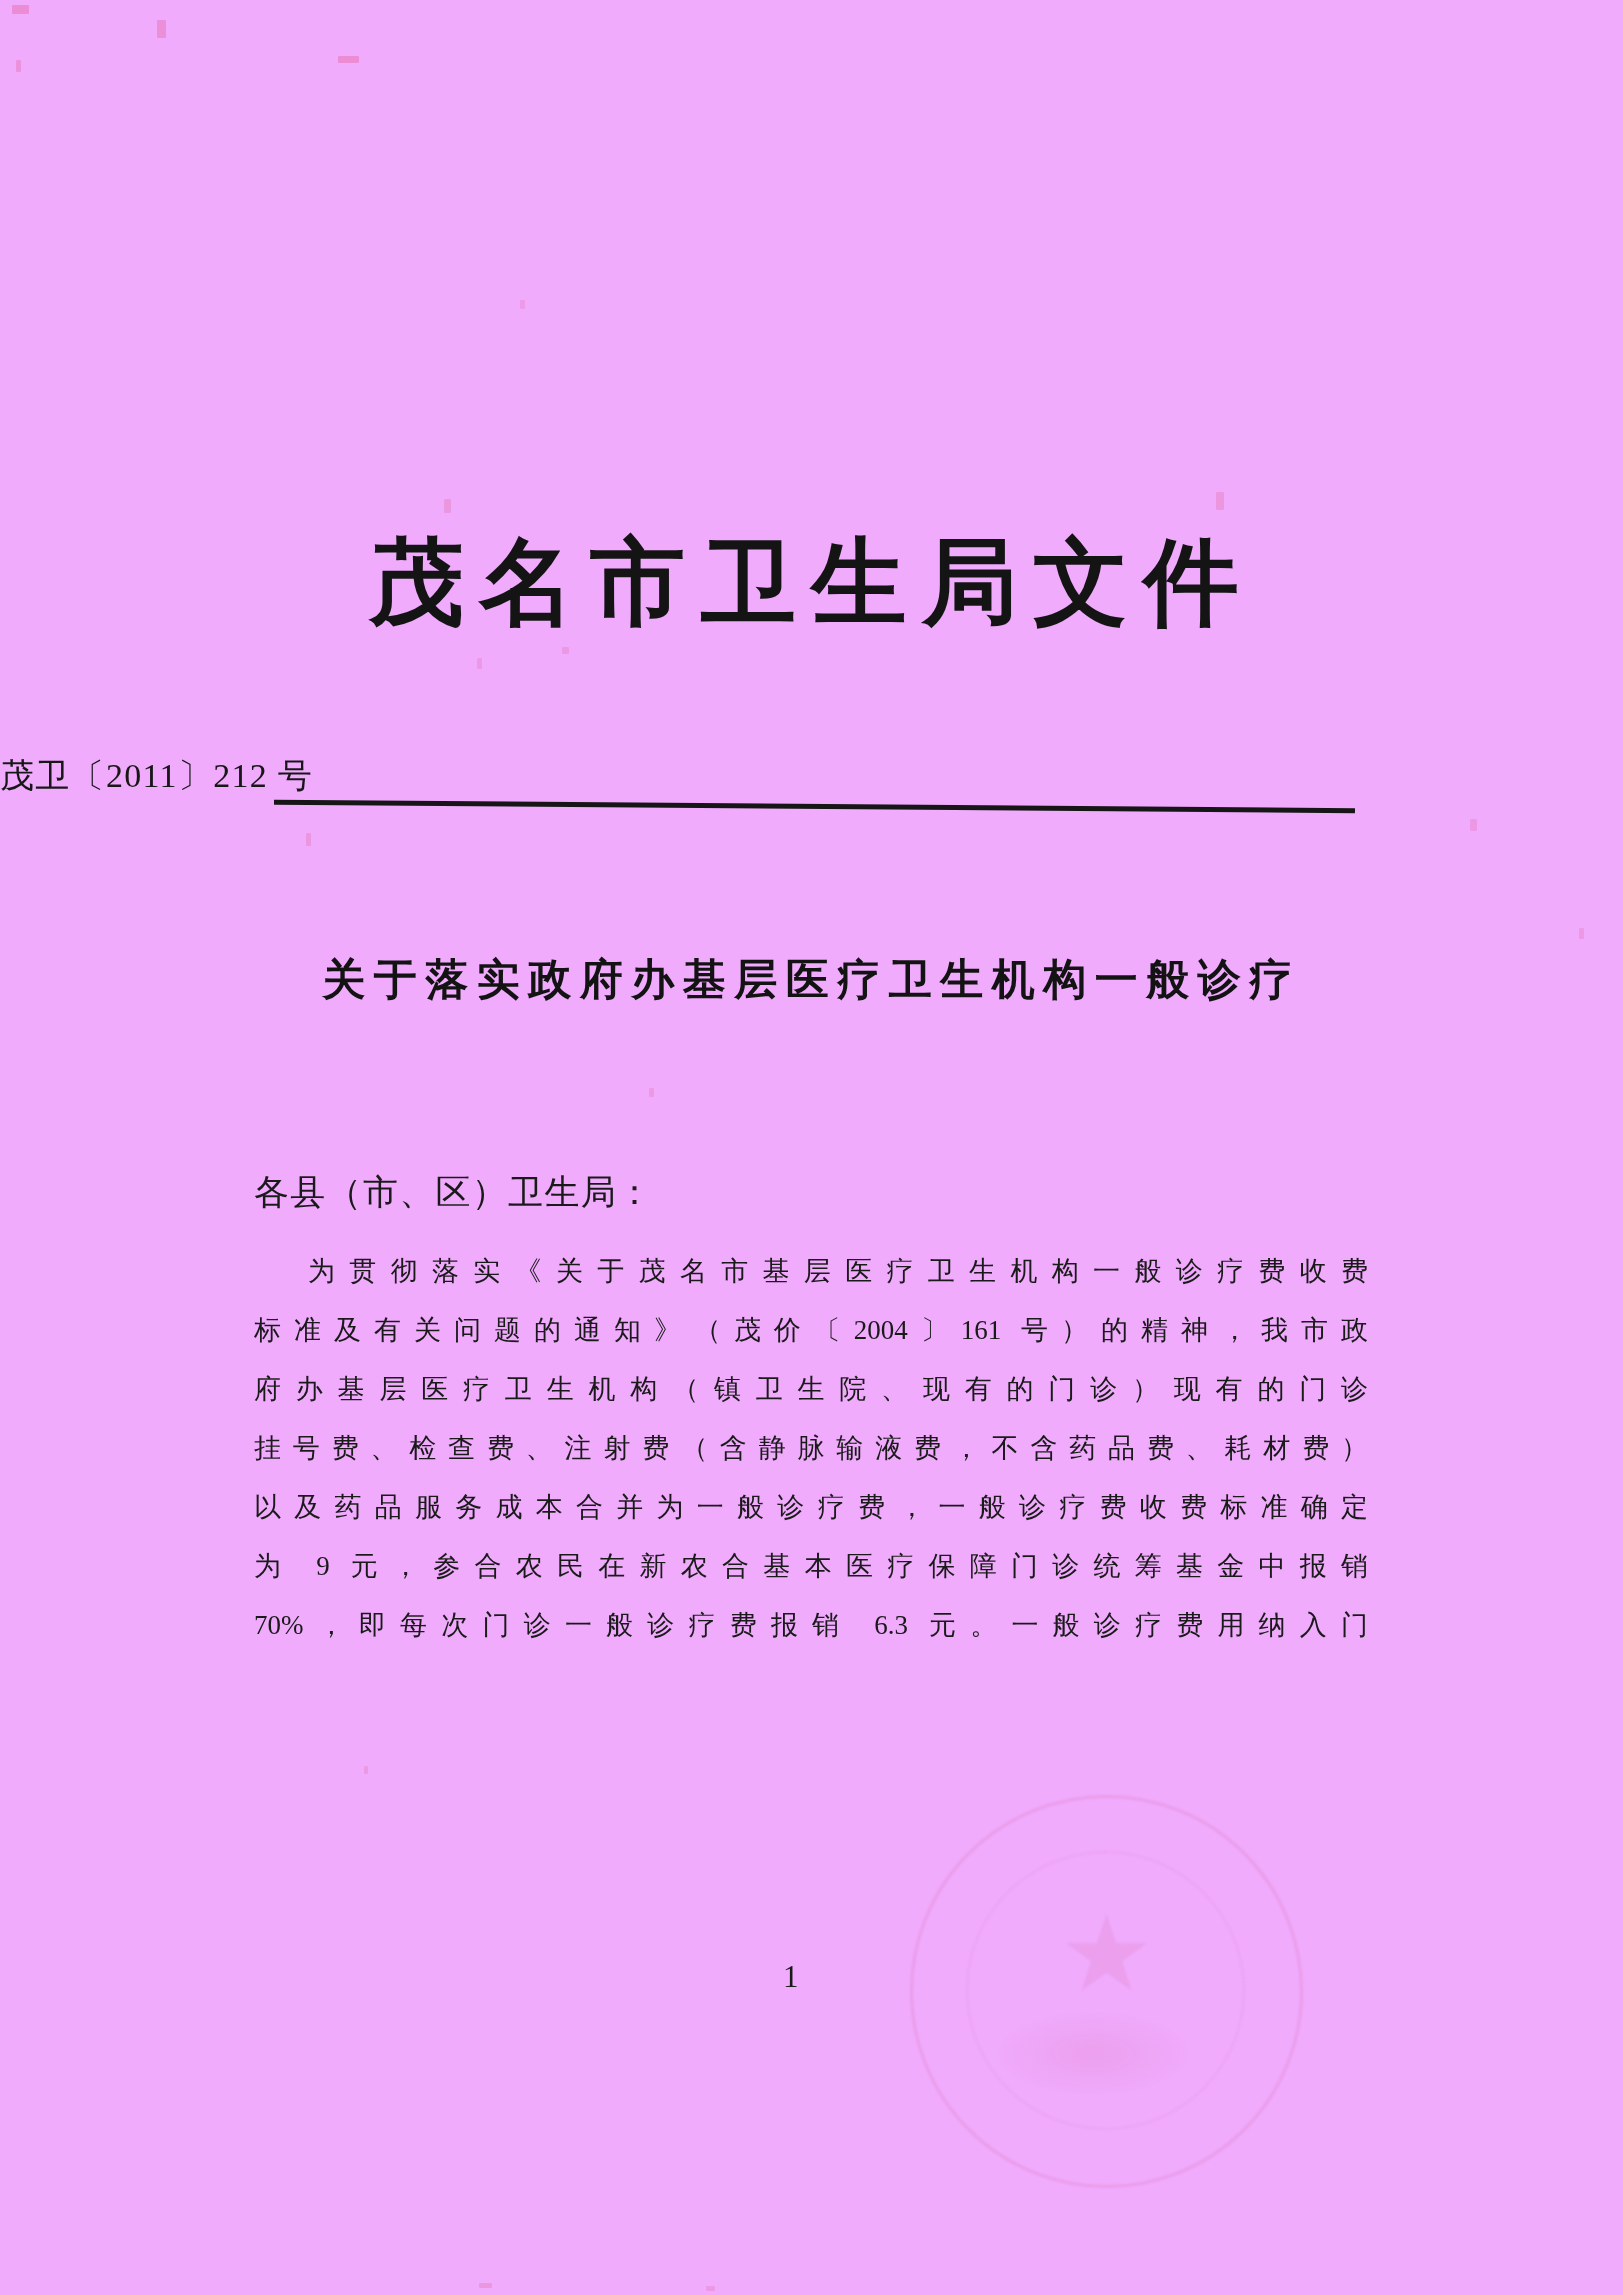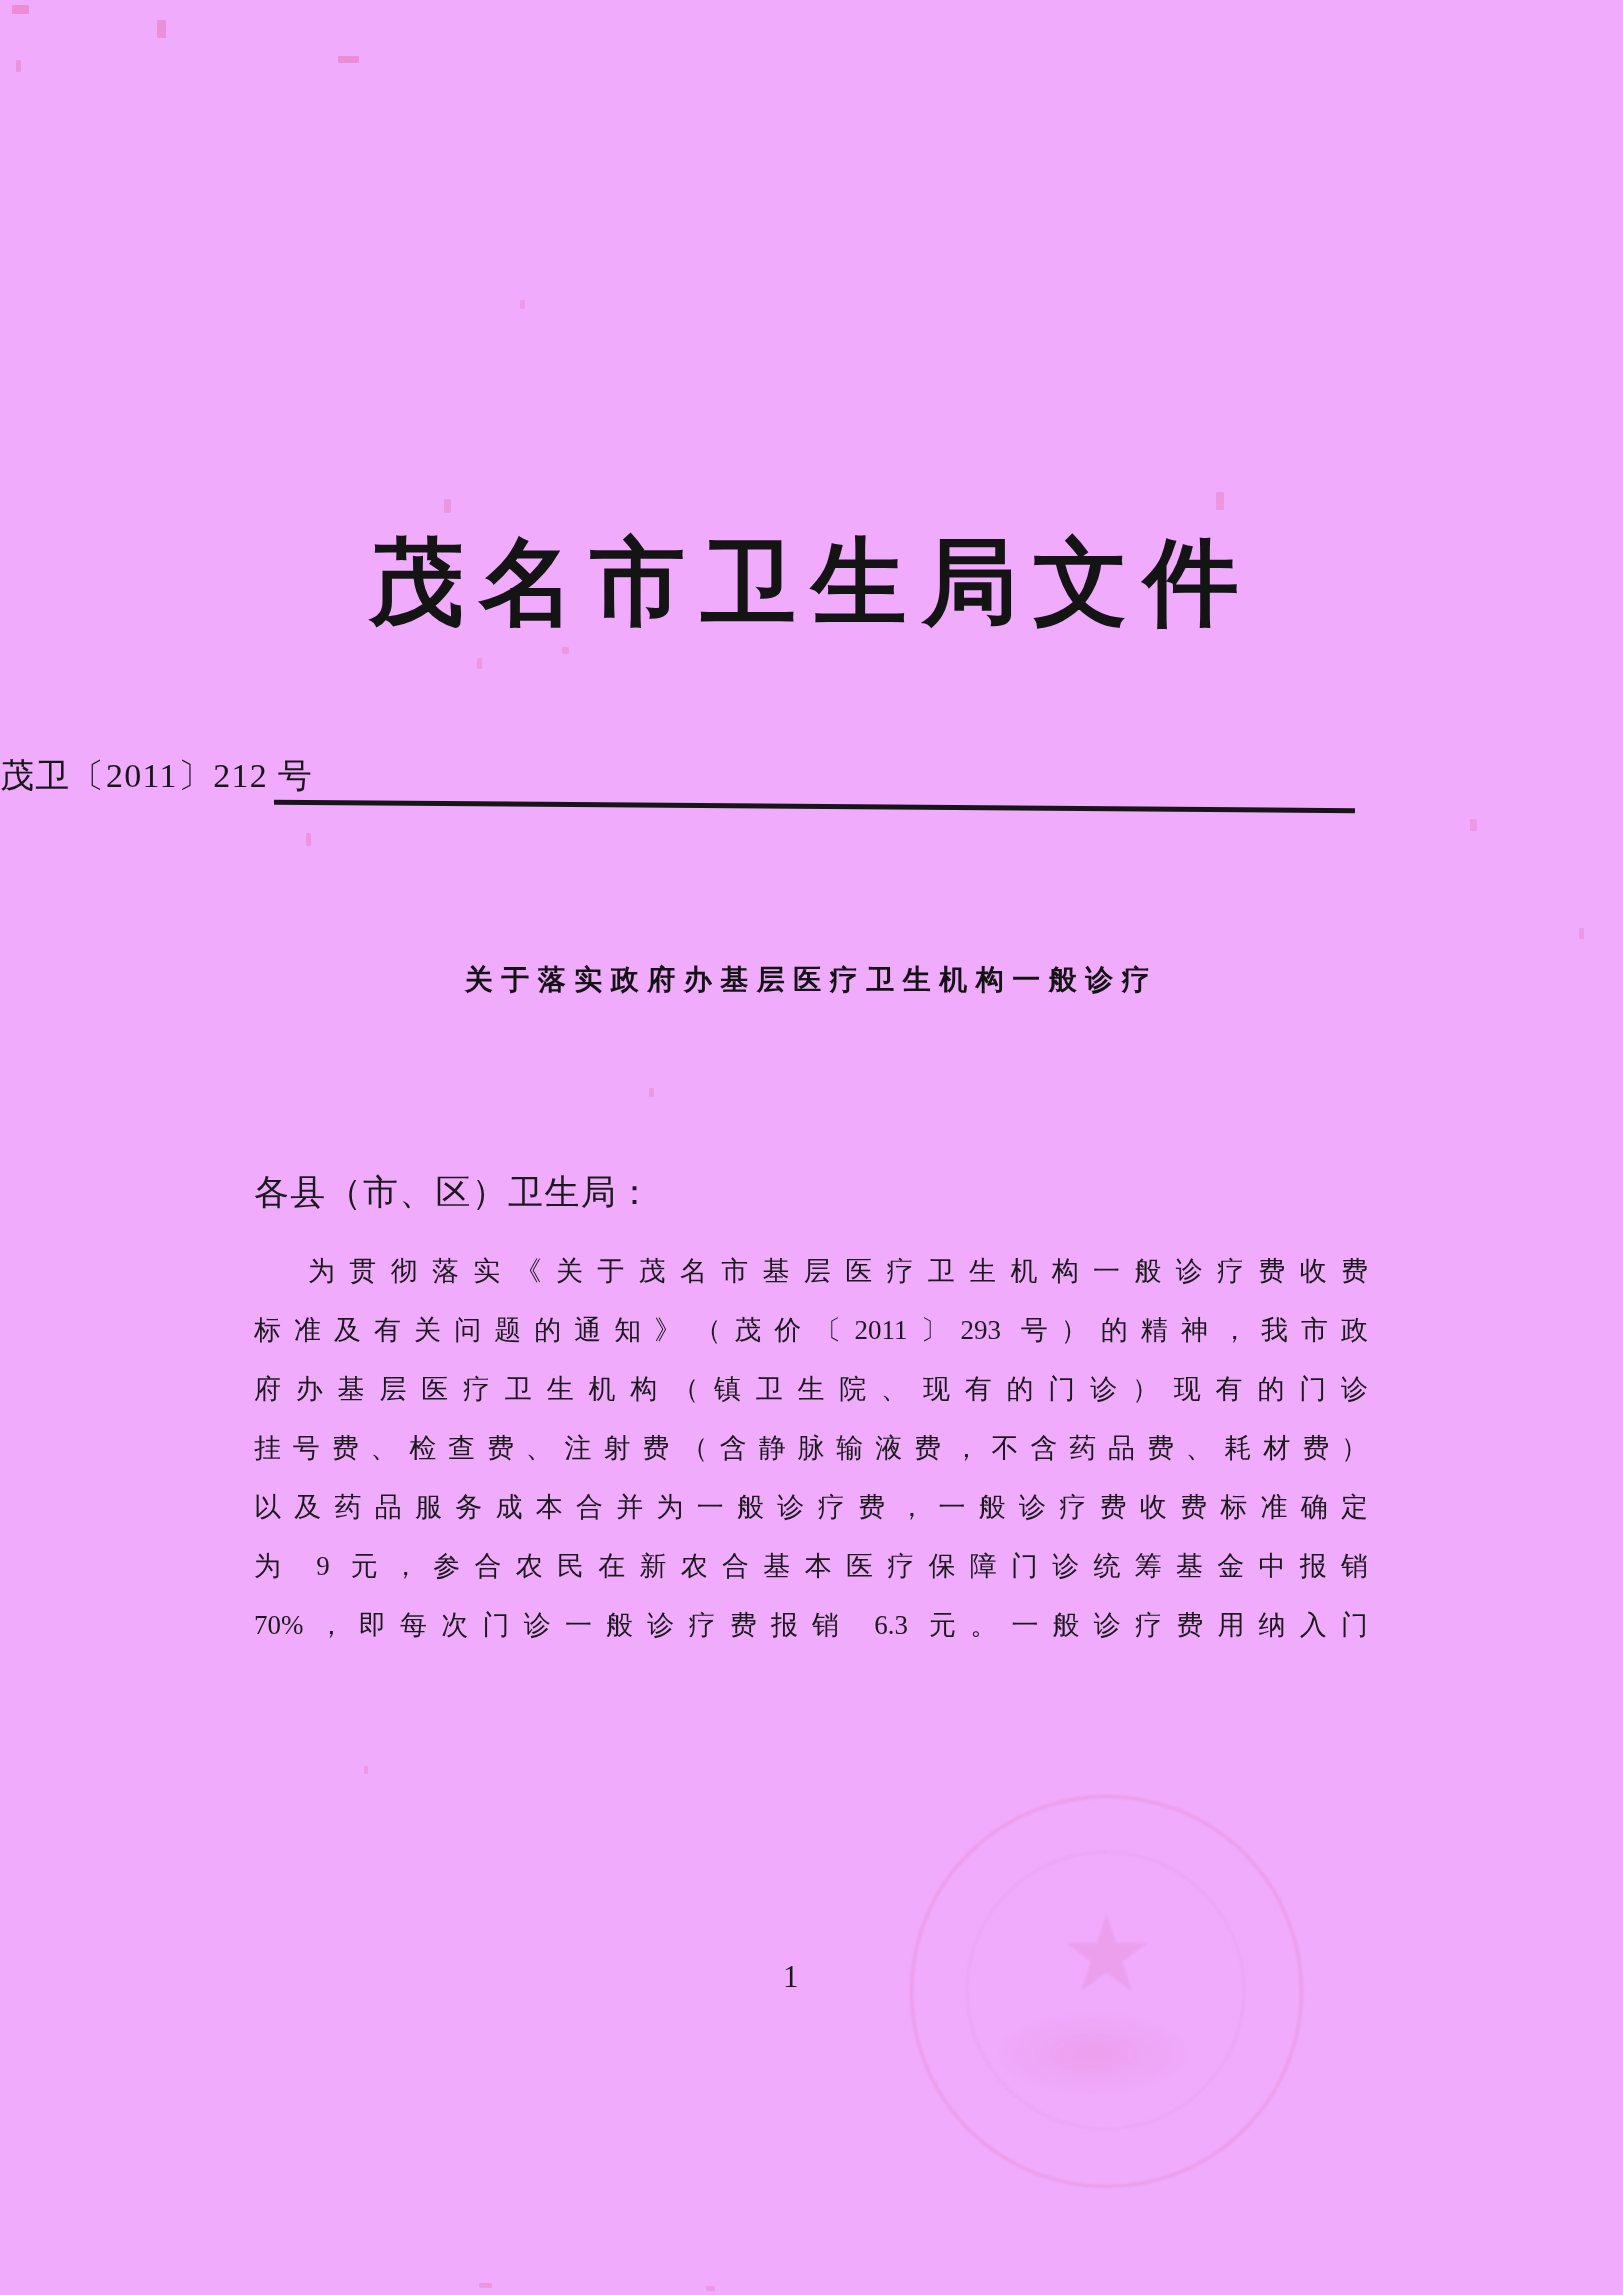--- a/index.html
+++ b/index.html
@@ -56,21 +56,21 @@
     position: absolute;
     top: 945px;
     left: 0;
     width: 100%;
     text-align: center;
     font-family: "Liberation Sans", "DejaVu Sans", sans-serif;
     font-weight: bold;
     color: #131313;
   }
   .subject .line {
-    font-size: 28px;
+    font-size: 43px;
     letter-spacing: 8.5px;
     line-height: 69px;
     white-space: nowrap;
   }
   
   .salutation {
     position: absolute;
     top: 1169px;
     left: 254px;
     font-size: 35px;
@@ -164,21 +164,21 @@
   <div class="header-rule"></div>
 
   <div class="subject">
     <div class="line">关于落实政府办基层医疗卫生机构一般诊疗</div>
   </div>
 
   <div class="salutation">各县（市、区）卫生局：</div>
 
   <div class="body-text" id="body-lines">
       <div class="bline indent">为贯彻落实《关于茂名市基层医疗卫生机构一般诊疗费收费</div>
-      <div class="bline">标准及有关问题的通知》（茂价〔2011〕293 号）的精神，我市政</div>
+      <div class="bline">标准及有关问题的通知》（茂价〔2004〕161 号）的精神，我市政</div>
       <div class="bline">府办基层医疗卫生机构（镇卫生院、现有的门诊）现有的门诊</div>
       <div class="bline">挂号费、检查费、注射费（含静脉输液费，不含药品费、耗材费）</div>
       <div class="bline">以及药品服务成本合并为一般诊疗费，一般诊疗费收费标准确定</div>
       <div class="bline">为 9 元，参合农民在新农合基本医疗保障门诊统筹基金中报销</div>
       <div class="bline">70%，即每次门诊一般诊疗费报销 6.3 元。一般诊疗费用纳入门</div>
     </div>
 
   <div class="page-number">1</div>
 
   <div class="seal">

